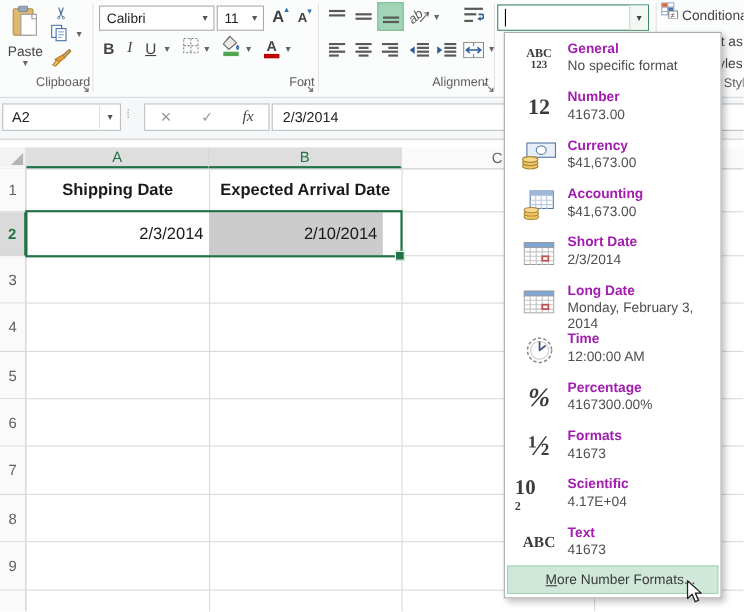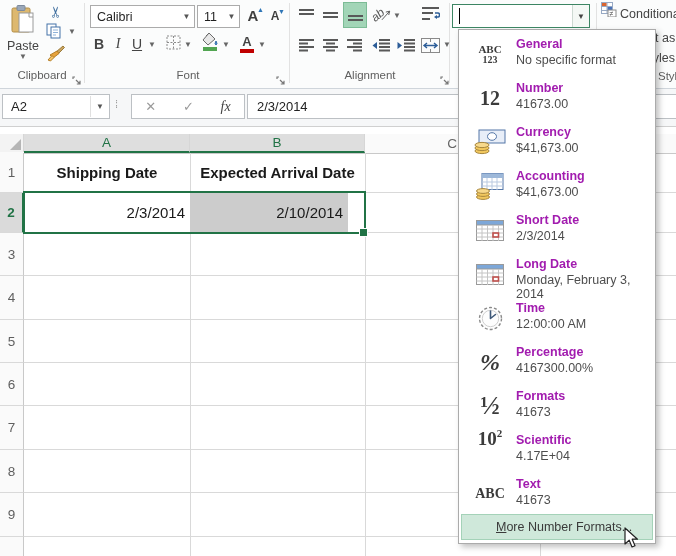--- a/index.html
+++ b/index.html
@@ -5,21 +5,21 @@
   html,body{margin:0;padding:0;}
   body{
     width:676px;height:556px;position:relative;overflow:hidden;
     font-family:"Liberation Sans",sans-serif;background:#ffffff;
     -webkit-font-smoothing:antialiased;
   }
   .abs{position:absolute;}
   
   #ribbon{left:0;top:0;width:676px;height:88px;background:#fbfcfc;border-bottom:1px solid #cfd5db;z-index:2;}
   .vsep{position:absolute;top:3px;height:80px;width:1px;background:#e2e2e2;}
-  .grouplabel{position:absolute;top:69px;font-size:11.5px;color:#5e5e5e;text-align:center;}
+  .grouplabel{position:absolute;top:69px;font-size:11.5px;color:#5e5e5e;text-align:right;}
   .launcher{position:absolute;top:72px;width:10px;height:10px;}
   .rbtn{position:absolute;display:flex;align-items:center;justify-content:center;color:#444;}
   .dd{font-size:8px;color:#666;line-height:1;}
   .linesicon rect{fill:#595959;}
   .combo{position:absolute;background:#fff;border:1px solid #ababab;display:flex;align-items:center;font-size:12.5px;color:#1f1f1f;}
   .combo .val{flex:1;padding-left:6px;}
   .combo .arr{width:15px;text-align:center;font-size:8px;color:#555;}
   .grow-a{font-family:"Liberation Sans",sans-serif;font-weight:bold;color:#3f3f3f;}
   .caret-up{color:#2e75b6;font-size:7px;position:absolute;}
   .greenbg{background:#a2d5b7;border:1px solid #7cbc96;}
@@ -418,21 +418,21 @@
     <span class="msub">4167300.00%</span>
   </div>
 
   <div class="mitem" style="top:354px">
     <span class="micon" style="font-size:26px">½</span>
     <span class="mtitle">Formats</span>
     <span class="msub">41673</span>
   </div>
 
   <div class="mitem" style="top:398px">
-    <span class="micon" style="flex-direction:row;align-items:flex-start">
+    <span class="micon" style="flex-direction:column;align-items:flex-start">
       <span style="font-size:19px;line-height:1.2">10</span>
       <span style="font-size:11px;line-height:1">2</span>
       </span>
     <span class="mtitle">Scientific</span>
     <span class="msub">4.17E+04</span>
   </div>
 
   <div class="mitem" style="top:442px">
     <span class="micon" style="font-size:14px">ABC</span>
     <span class="mtitle">Text</span>

